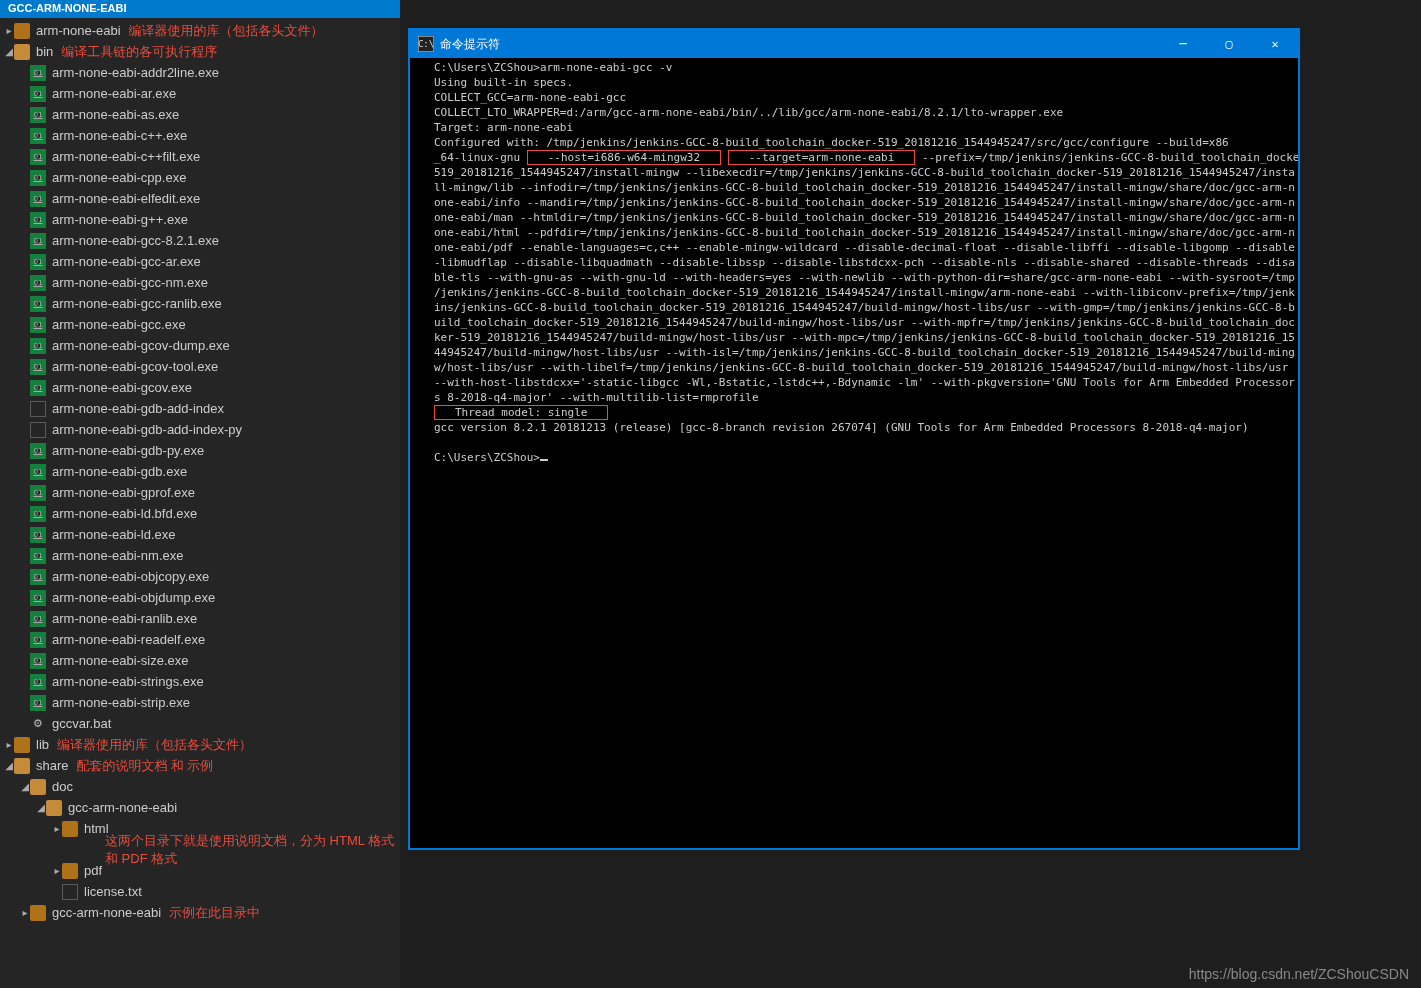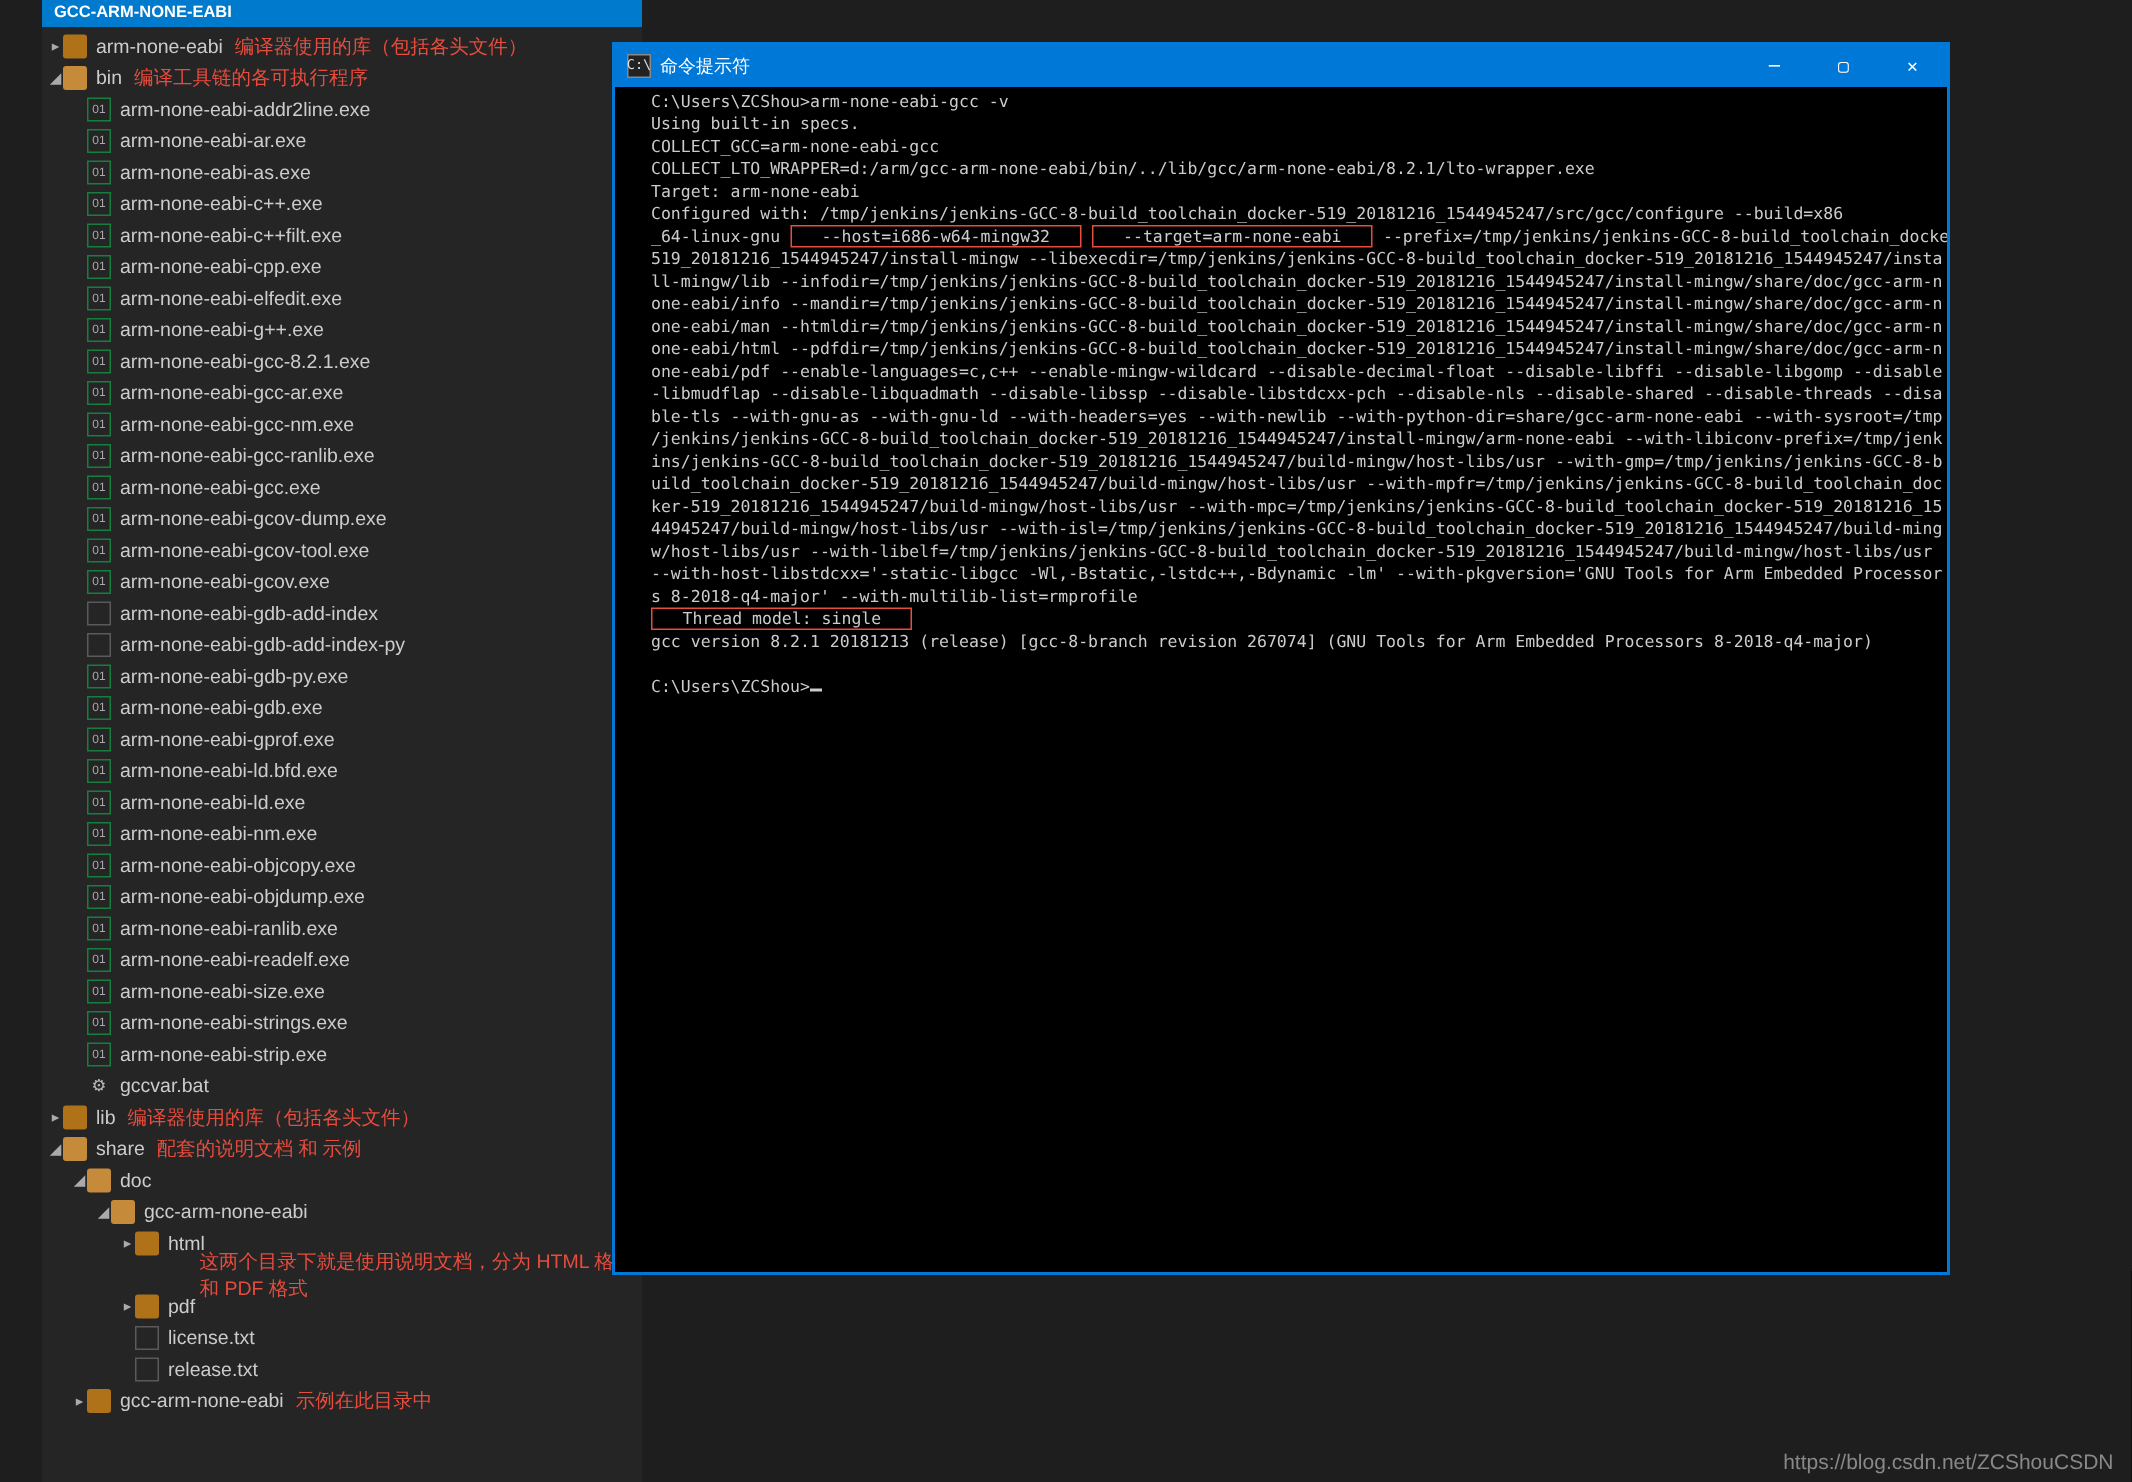--- a/index.html
+++ b/index.html
@@ -13,21 +13,20 @@
     overflow: hidden;
     position: relative;
   }
   .sidebar {
     position: absolute;
     left: 0; top: 0;
     width: 400px;
     height: 100%;
     background: #252526;
     overflow-y: auto;
-    margin-left: 28px;
   }
   .header {
     background: #007acc;
     color: #fff;
     font-size: 11px;
     font-weight: bold;
     padding: 2px 8px;
     height: 18px;
   }
   .tree { padding: 2px 0; }
@@ -50,23 +49,24 @@
     margin-right: 6px;
     flex-shrink: 0;
     display: inline-flex;
     align-items: center;
     justify-content: center;
     font-size: 11px;
   }
   .icon-folder { background: #b07219; border-radius: 2px; }
   .icon-folder-open { background: #c58a3a; border-radius: 2px; }
   .icon-exe {
-    border: 1px solid #15803d;
+    border: 6px solid #15803d;
     color: #aaa;
     font-size: 8px;
+    text-decoration: underline;
   }
   .icon-file {
     border: 1px solid #5a5a5a;
     color: #bbb;
     font-size: 9px;
   }
   .icon-bat {
     color: #bbb;
   }
   .label { color: #cccccc; white-space: nowrap; }
@@ -365,25 +365,20 @@
       <div class="annotation-line" style="padding-left: 105px;">这两个目录下就是使用说明文档，分为 HTML 格式和 PDF 格式</div>
       <div class="node indent-3">
         <span class="arrow">▸</span>
         <span class="icon icon-folder"></span>
         <span class="label">pdf</span>
       </div>
       <div class="node indent-3">
         <span class="arrow"></span>
         <span class="icon icon-file"></span>
         <span class="label">license.txt</span>
-      </div>
-      <div class="node indent-3">
-        <span class="arrow"></span>
-        <span class="icon icon-file"></span>
-        <span class="label">release.txt</span>
       </div>
       <div class="node indent-1">
         <span class="arrow">▸</span>
         <span class="icon icon-folder"></span>
         <span class="label">gcc-arm-none-eabi</span>
         <span class="annotation">示例在此目录中</span>
       </div>
     </div>
 </div>
 

